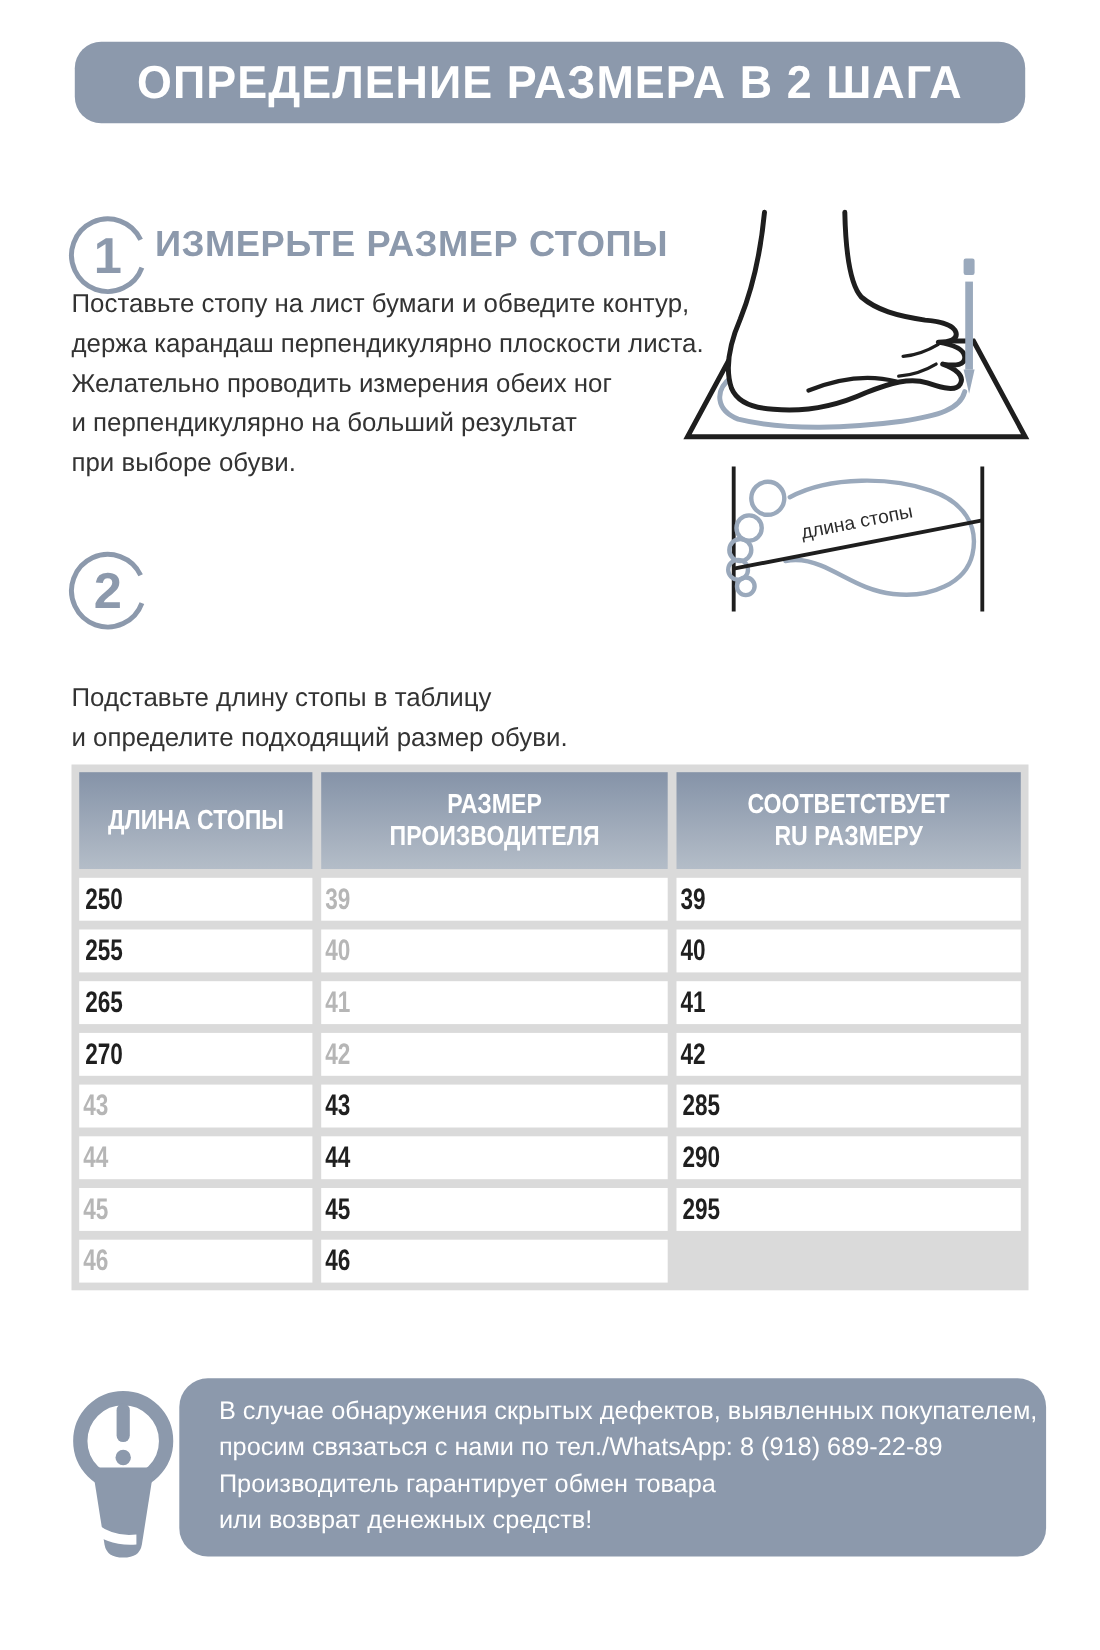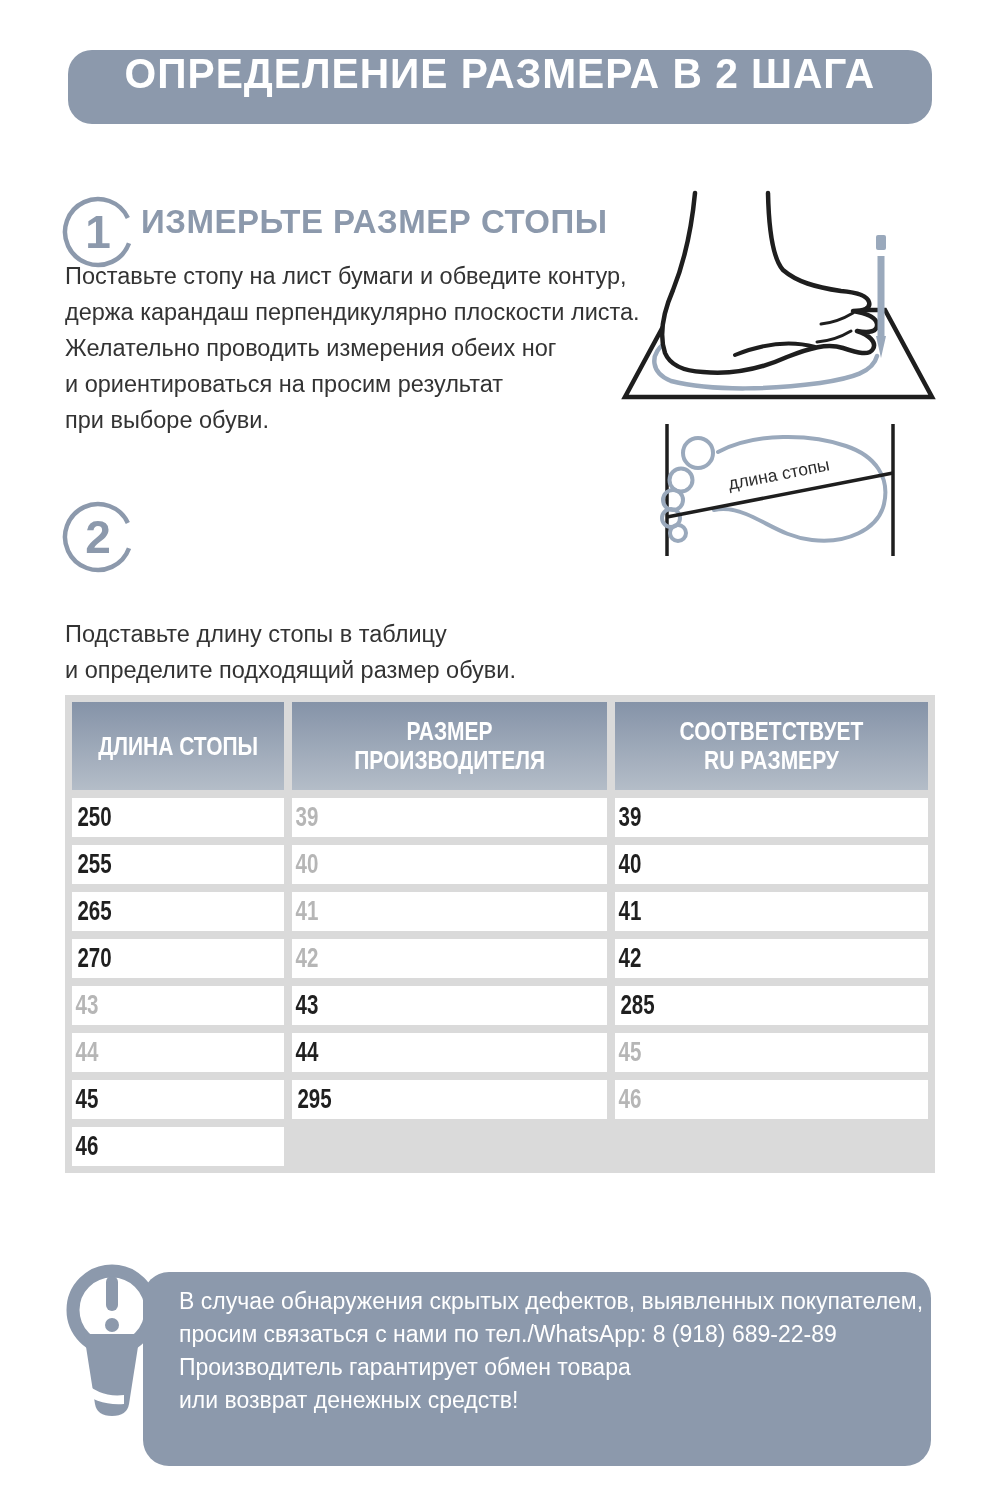--- a/index.html
+++ b/index.html
@@ -15,21 +15,21 @@
   }
   html,body{margin:0;padding:0;background:#fff;}
   .page{
     position:relative;width:1000px;height:1500px;background:#ffffff;overflow:hidden;
     font-family:"Liberation Sans",sans-serif;
   }
   
   .banner{
     position:absolute;left:68px;top:38px;width:864px;height:74px;
     background:var(--accent);border-radius:24px;
-    display:flex;align-items:flex-start;justify-content:center;margin-top:12px;
+    display:flex;align-items:center;justify-content:center;
   }
   .banner span{
     color:#fff;font-size:42px;font-weight:700;letter-spacing:1px;
     display:inline-block;transform:scaleX(.97);white-space:pre;
   }
   
   .badge{position:absolute;width:74px;height:74px;}
   .badge svg{position:absolute;left:0;top:0;}
   .badge .num{
     position:absolute;inset:0;display:flex;align-items:center;justify-content:center;
@@ -60,24 +60,23 @@
     text-align:center;white-space:pre;display:inline-block;transform:scaleX(.84);
   }
   .cell{background:#fff;display:flex;align-items:center;justify-content:flex-start;}
   .cell .cond{
     color:var(--ink);font-size:27px;font-weight:700;
     display:inline-block;transform:scaleX(.76);
   }
   .cell.mut .cond{color:var(--muted);}
   
   .note{
-    position:absolute;left:143px;top:1253px;width:788px;height:194px;
+    position:absolute;left:163px;top:1253px;width:788px;height:162px;
     background:var(--accent);border-radius:26px;box-sizing:border-box;
     padding:13px 14px 0 36px;
-    margin-top:19px;
   }
   .note p{
     margin:0;color:#fff;font-size:23px;line-height:33px;white-space:pre;
   }
   .bulb{position:absolute;left:56px;top:1246px;}
 </style>
 </head>
 <body>
 
 <div class="page">
@@ -89,21 +88,21 @@
   <div class="badge" style="left:61px;top:195px;">
     <svg width="74" height="74" viewBox="0 0 74 74">
       <circle cx="37" cy="37" r="33" fill="none" style="stroke:var(--accent)" stroke-width="4.5" stroke-dasharray="181 26" transform="rotate(20 37 37)"></circle>
     </svg>
     <span class="num">1</span>
   </div>
   <h2 class="step-title" style="left:141px;top:203px;">ИЗМЕРЬТЕ РАЗМЕР СТОПЫ</h2>
   <p class="step-body" style="left:65px;top:258px;">Поставьте стопу на лист бумаги и обведите контур,
 держа карандаш перпендикулярно плоскости листа.
 Желательно проводить измерения обеих ног
-и ориентироваться на просим результат
+и перпендикулярно на больший результат
 при выборе обуви.</p>
 
   <svg class="illu" style="left:615px;top:185px;" width="390" height="245" viewBox="0 0 390 245">
 
     <polygon points="57,125 270,125 317,212 10,212" fill="#ffffff" style="stroke:var(--line)" stroke-width="4.5" stroke-linejoin="miter"></polygon>
 
     <path d="M 50,158 C 34,170 36,188 56,196 C 100,207 160,204 205,198 C 238,193 258,187 262,171" fill="none" style="stroke:var(--sketch)" stroke-width="4.5" stroke-linecap="round"></path>
 
     <path d="M 80,8 C 76,50 68,80 58,105 C 48,128 44,150 50,168 C 55,180 68,186 88,187
              C 120,190 150,182 172,172 C 195,163 212,158 228,163 C 243,168 254,171 258,164
@@ -201,20 +200,23 @@
         <span class="cond">43</span>
       </div>
       <div class="cell">
         <span class="cond">285</span>
       </div>
       <div class="cell mut">
         <span class="cond">44</span>
       </div>
       <div class="cell">
         <span class="cond">44</span>
+      </div>
+      <div class="cell">
+        <span class="cond">290</span>
       </div>
       <div class="cell mut">
         <span class="cond">45</span>
       </div>
       <div class="cell">
         <span class="cond">45</span>
       </div>
       <div class="cell">
         <span class="cond">295</span>
       </div>

